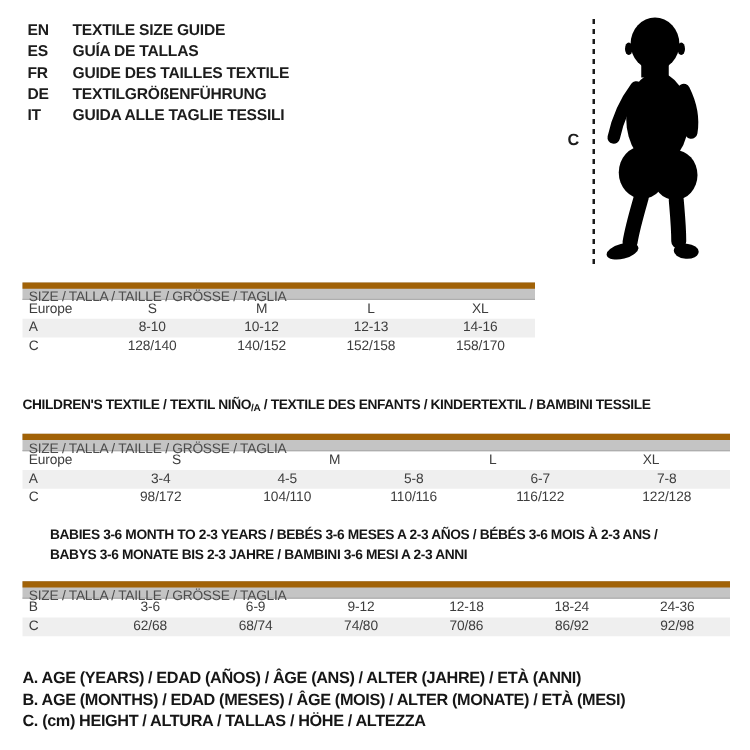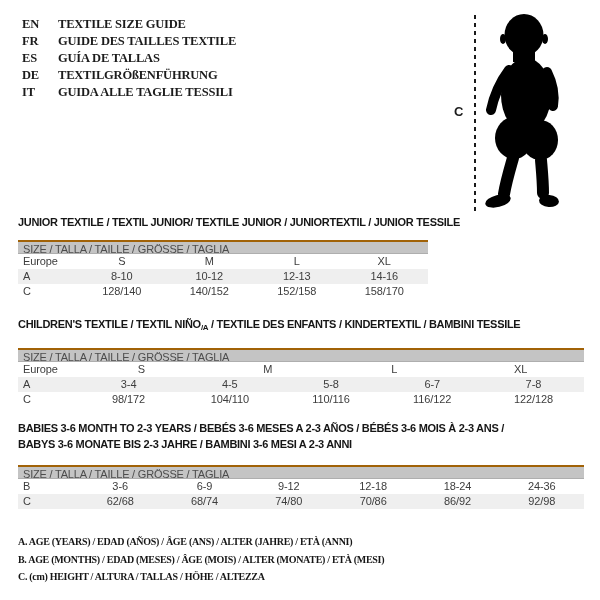--- a/index.html
+++ b/index.html
@@ -2,74 +2,74 @@
 <html><head>
 <meta charset="utf-8">
 <style>
   html,body{margin:0;padding:0;background:#fff;}
   .page{
     position:relative;width:600px;height:600px;background:#ffffff;overflow:hidden;
     font-family:"Liberation Sans","DejaVu Sans",sans-serif;color:#1c1c1c;
   }
   
   .lang-block{position:absolute;top:16px;left:22px;}
-  .lang-row{display:flex;height:17px;line-height:17px;font-family:Liberation Serif, serif;}
+  .lang-row{display:flex;height:17px;line-height:17px;}
   .lang-code{width:36px;font-size:12.5px;font-weight:bold;letter-spacing:-0.2px;}
   .lang-text{font-size:12.5px;font-weight:bold;letter-spacing:-0.2px;white-space:nowrap;}
   
   .figure{position:absolute;top:8px;left:452px;width:140px;height:207px;}
   .height-label{position:absolute;left:2px;top:96px;font-size:13px;font-weight:bold;}
   .dash-line{
     position:absolute;left:22px;top:7px;width:2px;height:200px;
     background:repeating-linear-gradient(to bottom,#1a1a1a 0 4px,transparent 4px 8px);
   }
   .figure svg{position:absolute;left:31px;top:2px;}
   
   .section{position:absolute;left:18px;}
   .sec-junior{top:215px;width:410px;}
   .sec-children{top:317px;width:566px;}
   .sec-babies{top:420px;width:566px;}
   .sec-heading{
     font-size:11px;font-weight:bold;letter-spacing:-0.3px;line-height:14px;
     white-space:nowrap;color:#161616;
   }
-  .sec-babies .sec-heading{line-height:16px;}
+  .sec-babies .sec-heading{line-height:16px;margin-left:22px;}
   .subsz{font-size:8px;vertical-align:-2px;}
   .size-bar{
     margin-top:11px;height:14px;line-height:14px;background:#c4c4c4;
-    border-bottom:1px solid #aeaeae;border-top:2px solid #a16207;
+    border-bottom:1px solid #aeaeae;border-top:5px solid #a16207;
     font-size:11px;color:#4c4c4c;padding-left:5px;letter-spacing:-0.2px;
     box-sizing:border-box;
   }
   .sec-children .size-bar,.sec-babies .size-bar{margin-top:13px;}
   .trow{display:flex;height:15px;line-height:15px;font-size:11px;color:#3d3d3d;letter-spacing:-0.1px;}
   .trow.alt{background:#efefef;}
   .trow .lbl{width:60px;padding-left:5px;box-sizing:border-box;}
   .trow .cell{flex:1;text-align:center;}
   
   .footnotes{position:absolute;left:18px;top:533px;}
-  .footnote{font-size:10px;font-weight:bold;letter-spacing:-0.3px;line-height:17.5px;white-space:nowrap;color:#161616;font-family:Liberation Serif, serif;}
+  .footnote{font-size:13px;font-weight:bold;letter-spacing:-0.3px;line-height:17.5px;white-space:nowrap;color:#161616;}
 </style>
 </head>
 <body>
 
 <div class="page">
 
   <div class="lang-block">
     <div class="lang-row">
       <span class="lang-code">EN</span>
       <span class="lang-text">TEXTILE SIZE GUIDE</span>
     </div>
     <div class="lang-row">
+      <span class="lang-code">ES</span>
+      <span class="lang-text">GUÍA DE TALLAS</span>
+    </div>
+    <div class="lang-row">
       <span class="lang-code">FR</span>
       <span class="lang-text">GUIDE DES TAILLES TEXTILE</span>
-    </div>
-    <div class="lang-row">
-      <span class="lang-code">ES</span>
-      <span class="lang-text">GUÍA DE TALLAS</span>
     </div>
     <div class="lang-row">
       <span class="lang-code">DE</span>
       <span class="lang-text">TEXTILGRÖßENFÜHRUNG</span>
     </div>
     <div class="lang-row">
       <span class="lang-code">IT</span>
       <span class="lang-text">GUIDA ALLE TAGLIE TESSILI</span>
     </div>
   </div>
@@ -92,21 +92,20 @@
       <g fill="none" stroke="#000000" stroke-linecap="round">
         <path d="M26 60 C 17 72, 11 86, 8 100" stroke-width="10"></path>
         <path d="M64 62 C 70 74, 72 84, 70 96" stroke-width="10"></path>
         <path d="M30 148 C 26 162, 23 172, 21 184" stroke-width="12"></path>
         <path d="M58 150 C 59 162, 60 172, 60 183" stroke-width="12"></path>
       </g>
     </svg>
   </div>
 
   <div class="section sec-junior">
-    <div class="sec-heading">JUNIOR TEXTILE / TEXTIL JUNIOR/ TEXTILE JUNIOR / JUNIORTEXTIL / JUNIOR TESSILE</div>
     <div class="size-bar">SIZE / TALLA / TAILLE / GRÖSSE / TAGLIA</div>
     <div class="trow">
       <span class="lbl">Europe</span>
       <span class="cell">S</span>
       <span class="cell">M</span>
       <span class="cell">L</span>
       <span class="cell">XL</span>
     </div>
     <div class="trow alt">
       <span class="lbl">A</span>

